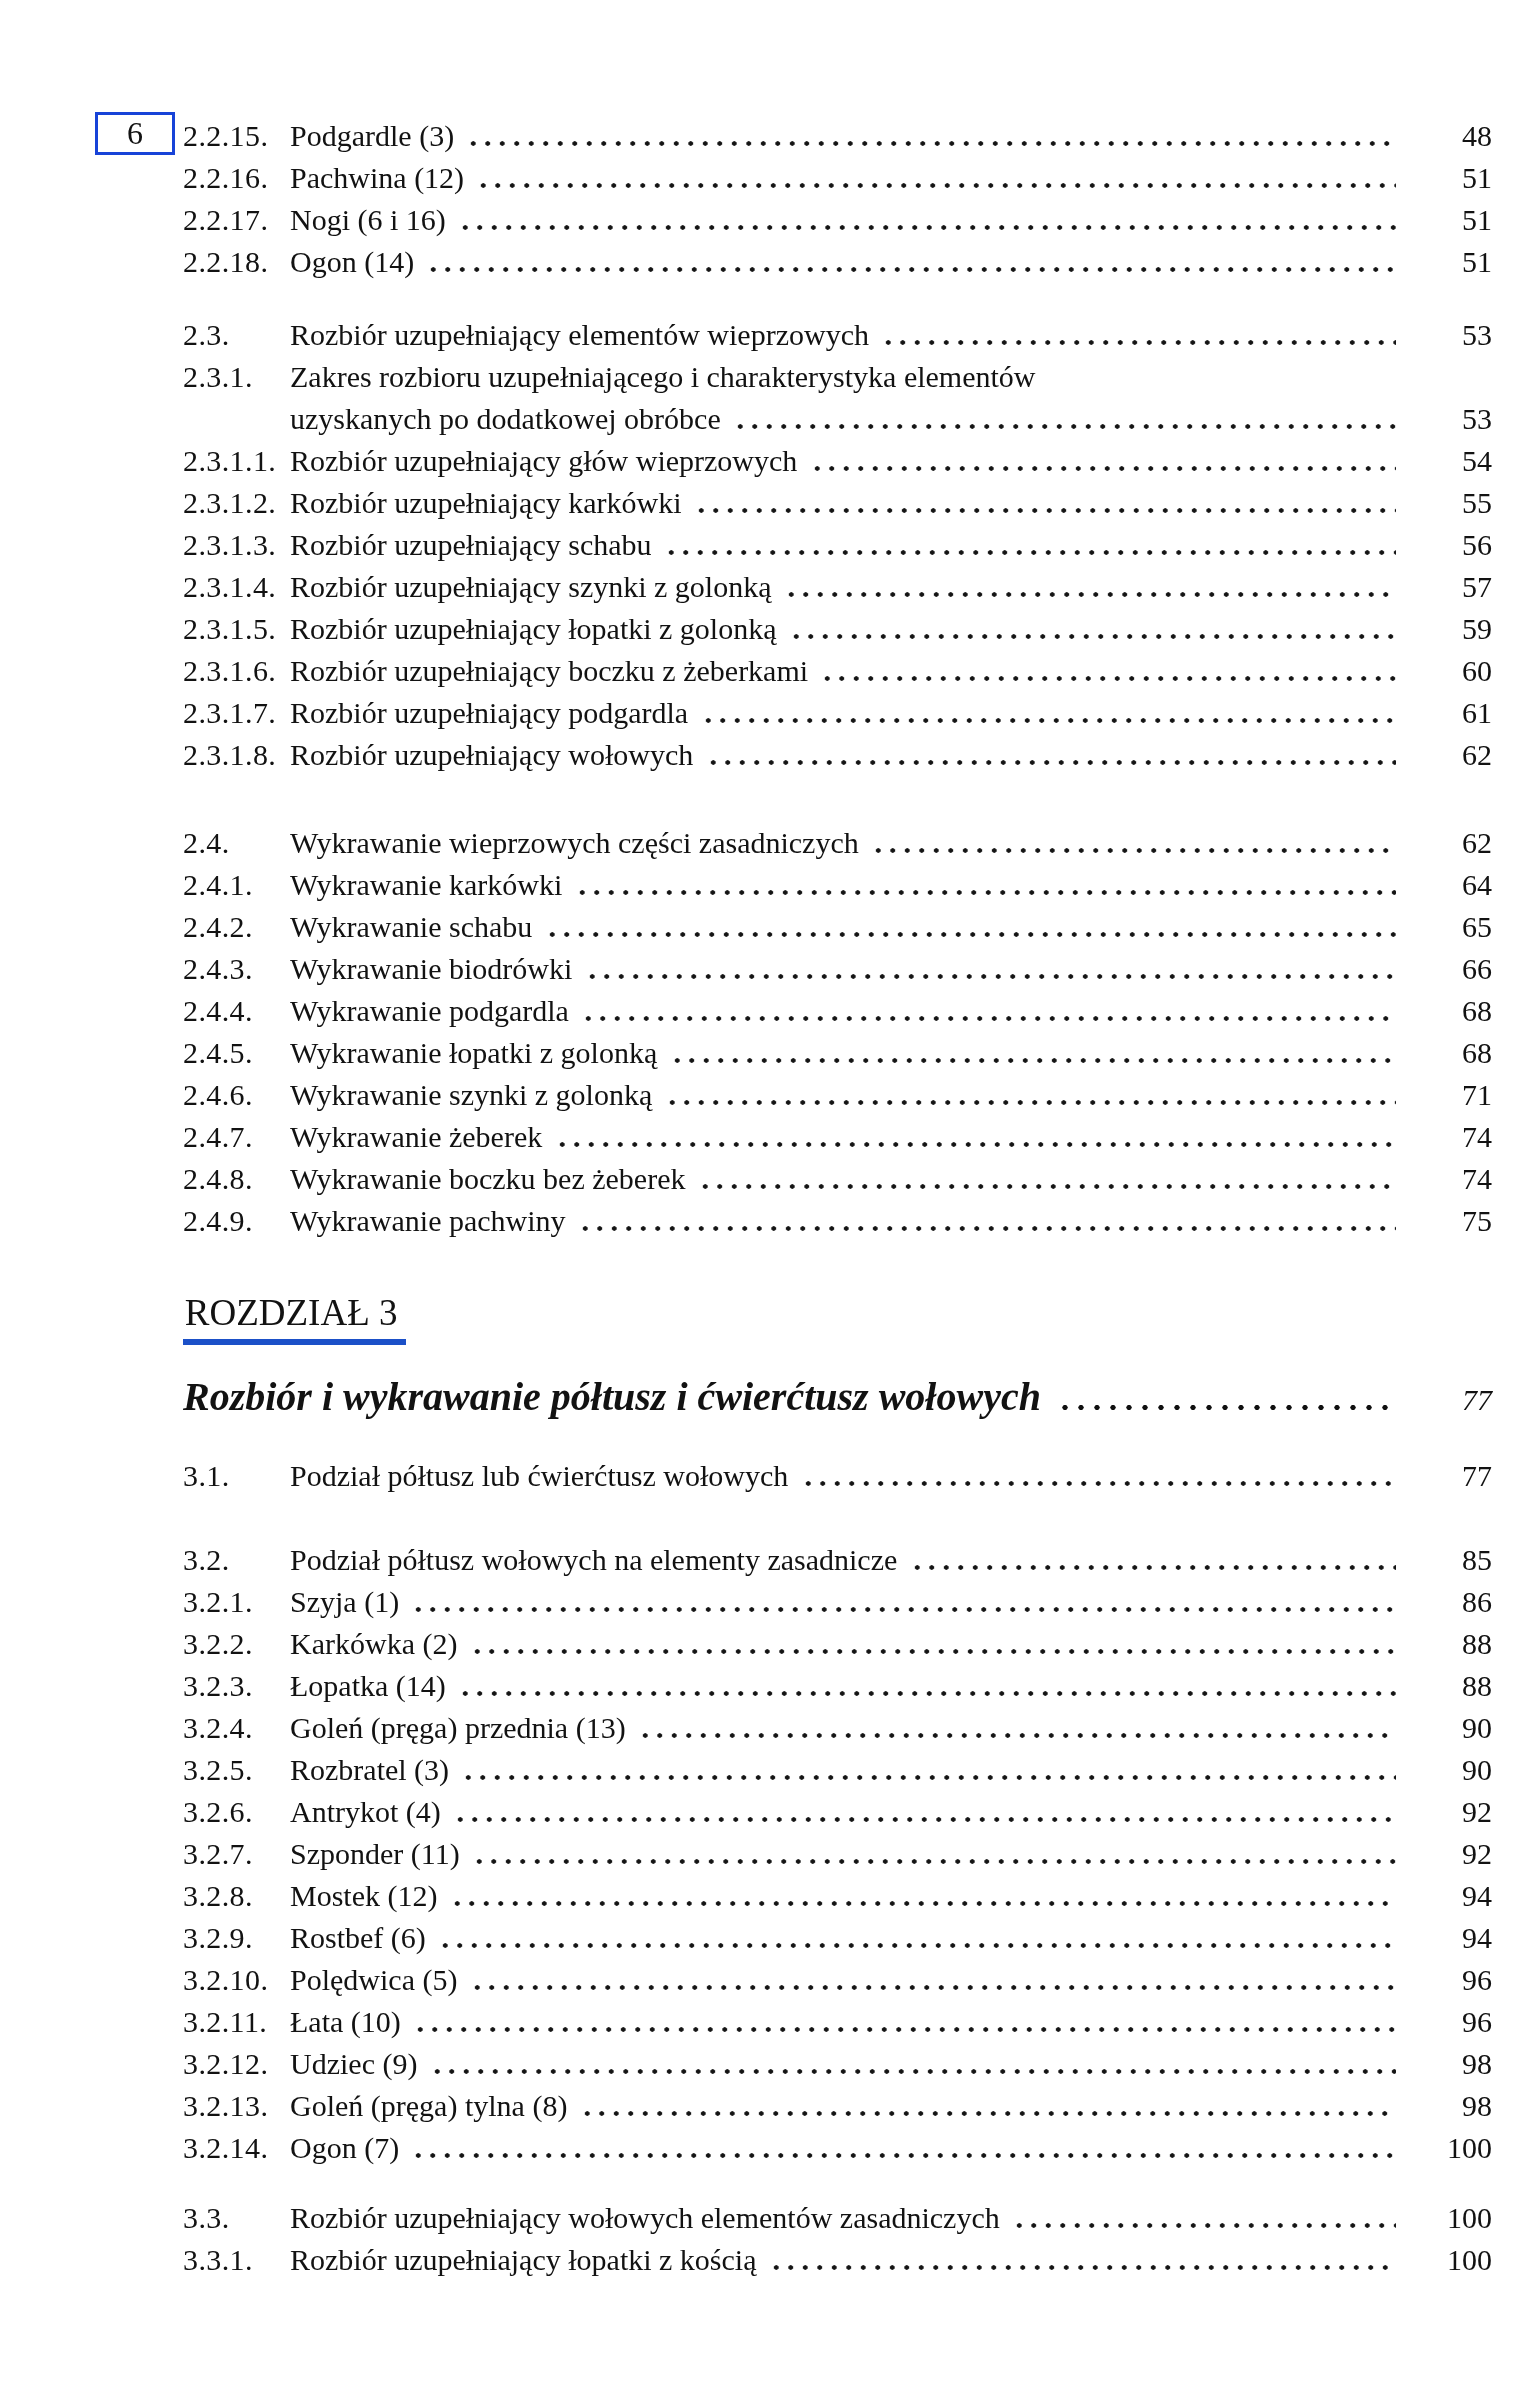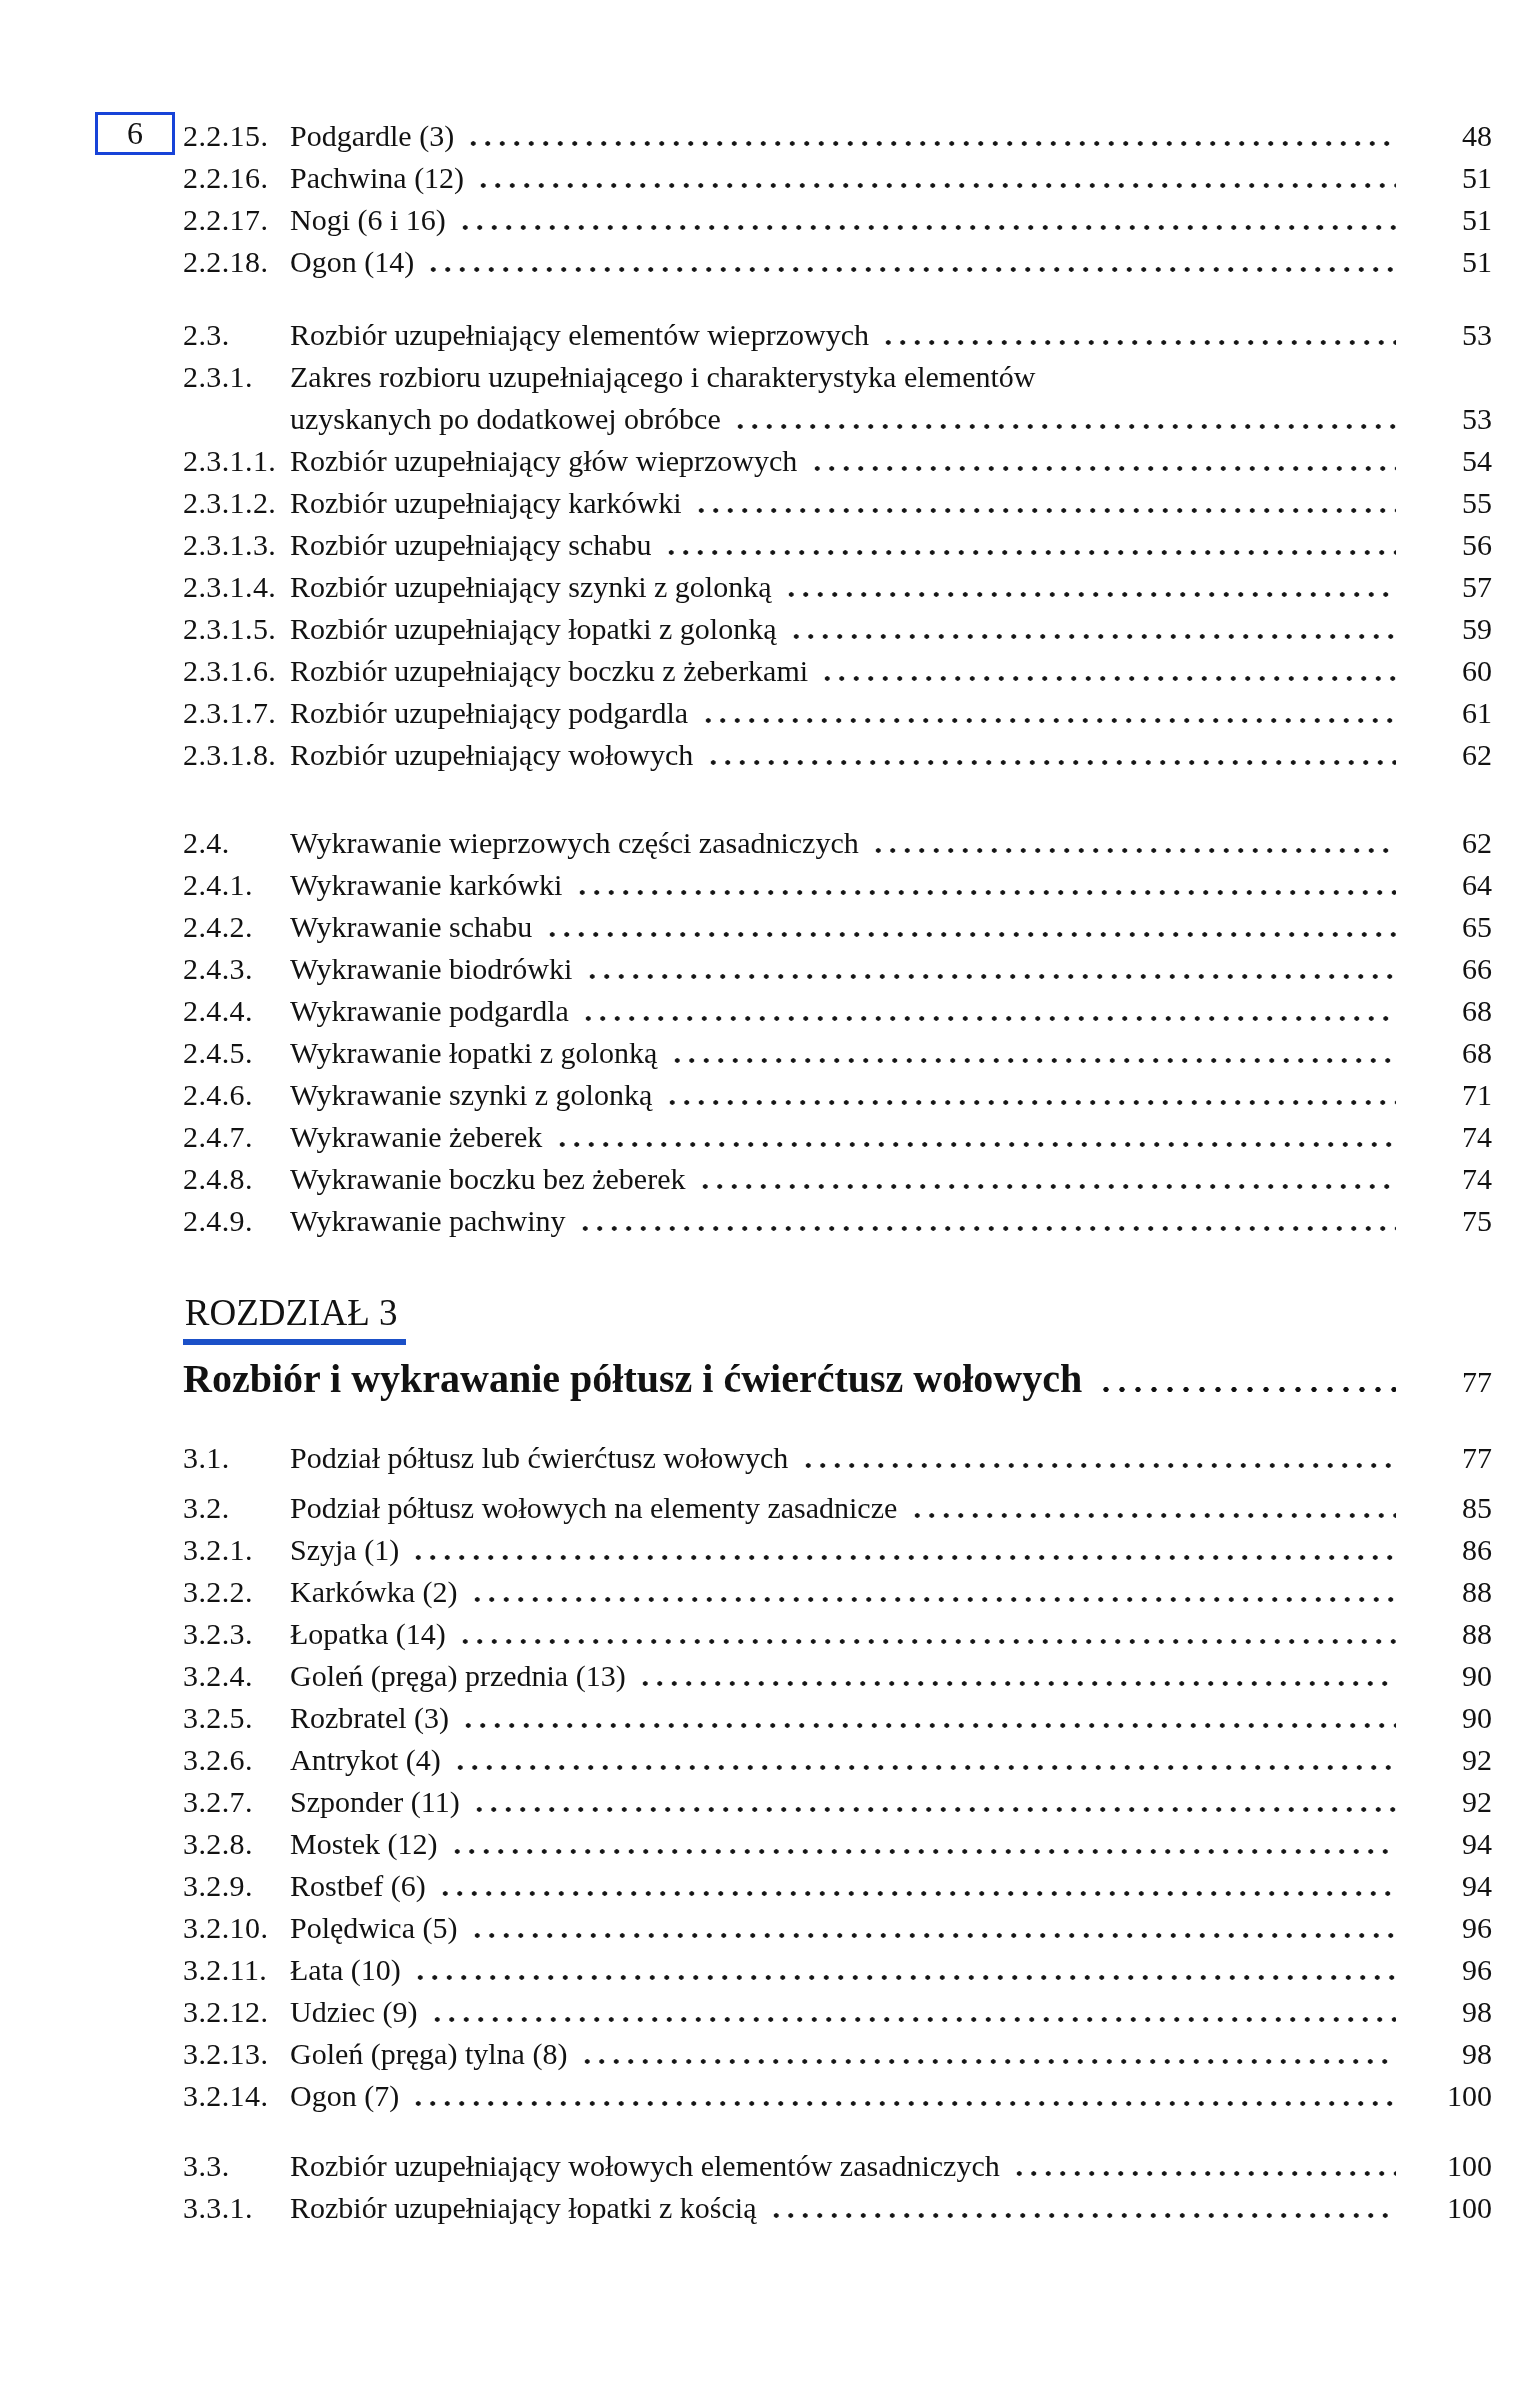--- a/index.html
+++ b/index.html
@@ -38,21 +38,21 @@
     left: 183px;
     top: 115px;
     width: 1309px;
   }
 
   .toc-group { margin: 0; }
   .block-1 { margin-top: 31px; }
   .block-2 { margin-top: 46px; }
   .block-3 { margin-top: 51px; }
   .block-4 { margin-top: 32px; }
-  .block-5 { margin-top: 8px; }
+  .block-5 { margin-top: 42px; }
   .block-6 { margin-top: 28px; }
 
   .toc-row {
     display: flex;
     align-items: baseline;
     font-size: 30px;
     line-height: 42px;
     white-space: nowrap;
   }
   .num {
@@ -81,24 +81,25 @@
   
   .chapter-block { }
   .chapter-label {
     display: inline-block;
     font-size: 37px;
     line-height: 40px;
     padding: 0 8.8px 6.2px 1.8px;
     border-bottom: 6.2px solid var(--underline, #1b50c8);
   }
   .chapter-title-row {
-    margin-top: 10px;
+    margin-top: 28px;
     font-size: 40px;
     font-weight: bold;
     line-height: 47px;
+    font-style: italic;
   }
   .chapter-title-row .pagenum {
     font-size: 30px;
     font-weight: normal;
   }
   .chapter-title-row .leader {
     margin-left: 16px;
     background-image: radial-gradient(circle, #101010 2.4px, rgba(0,0,0,0) 2.9px);
     background-size: 16px 5.3px;
   }

